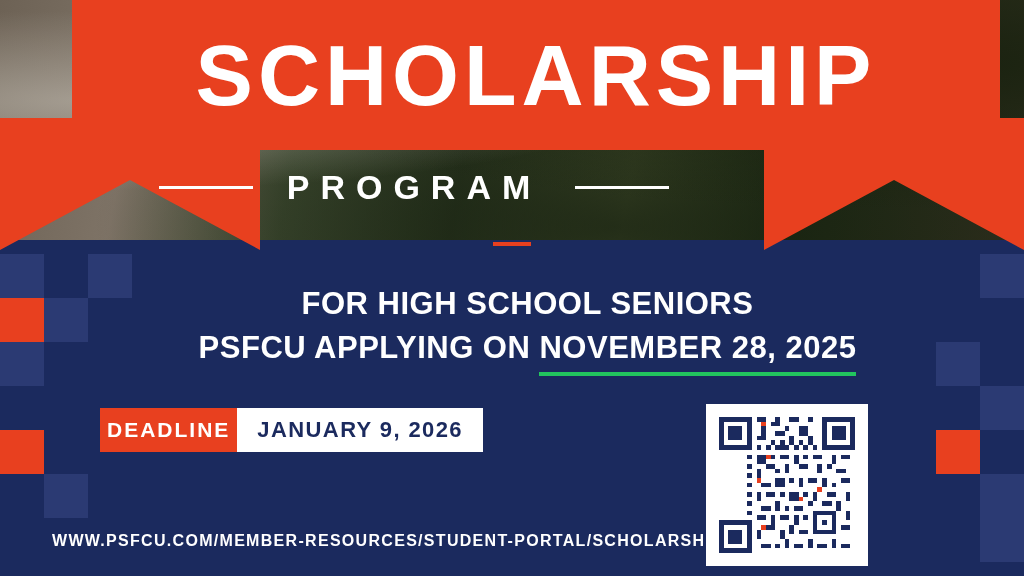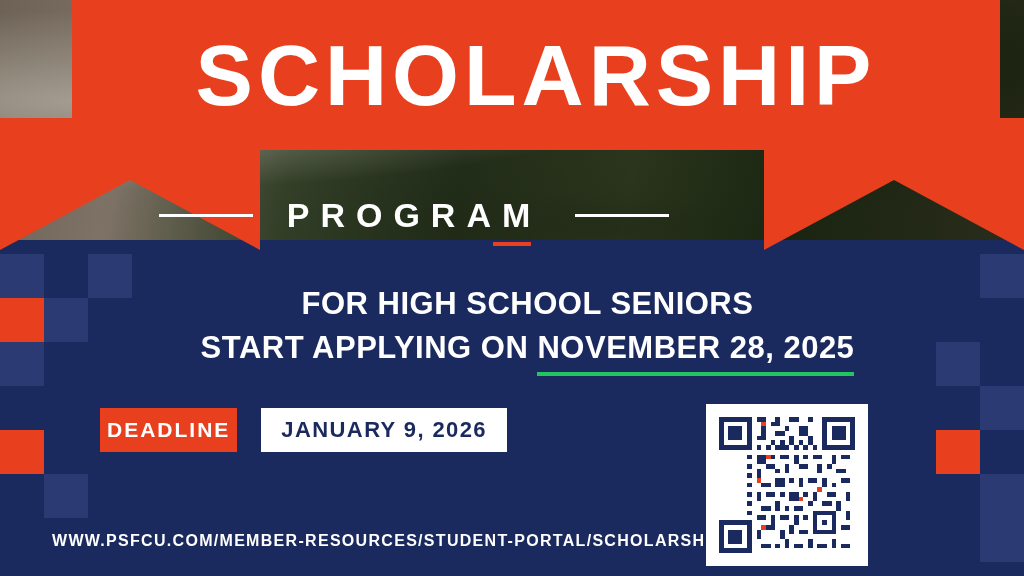--- a/index.html
+++ b/index.html
@@ -89,21 +89,20 @@
   
   .program-row {
     position: absolute;
     left: 0; top: 168px;
     width: 828px;
     display: flex;
     align-items: center;
     justify-content: center;
     gap: 34px;
     z-index: 5;
-    margin-top: 28px;
   }
   .rule {
     width: 94px;
     height: 3px;
     background: #ffffff;
   }
   .program-text {
     color: #ffffff;
     font-size: 34px;
     font-weight: bold;
@@ -164,21 +163,20 @@
   }
   .deadline .value {
     background: #ffffff;
     color: #1b2a5e;
     font-size: 22px;
     font-weight: bold;
     letter-spacing: 1.4px;
     display: flex;
     align-items: center;
     padding: 0 20px;
-    margin-left: 24px;
   }
 
   
   .url {
     position: absolute;
     left: 52px; top: 532px;
     color: #ffffff;
     font-size: 16px;
     font-weight: bold;
     letter-spacing: 1.3px;
@@ -243,21 +241,21 @@
 
   <div class="program-row">
     <div class="rule"></div>
     <div class="program-text">PROGRAM</div>
     <div class="rule"></div>
   </div>
   <div class="small-dash"></div>
 
   <div class="headline">
     <div class="line">FOR HIGH SCHOOL SENIORS</div>
-    <div class="line"><span>START APPLYING ON </span><span class="underline-red">NOVEMBER 28, 2025</span></div>
+    <div class="line"><span>PSFCU APPLYING ON </span><span class="underline-red">NOVEMBER 28, 2025</span></div>
   </div>
 
   <div class="deadline">
     <div class="label">DEADLINE</div>
     <div class="value">JANUARY 9, 2026</div>
   </div>
 
   <div class="url">WWW.PSFCU.COM/MEMBER-RESOURCES/STUDENT-PORTAL/SCHOLARSHIPS</div>
 
   <div class="qr-card">

